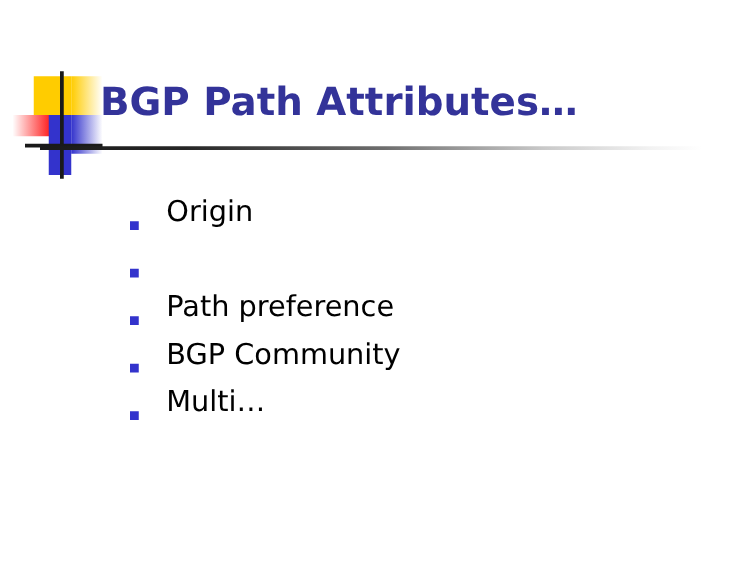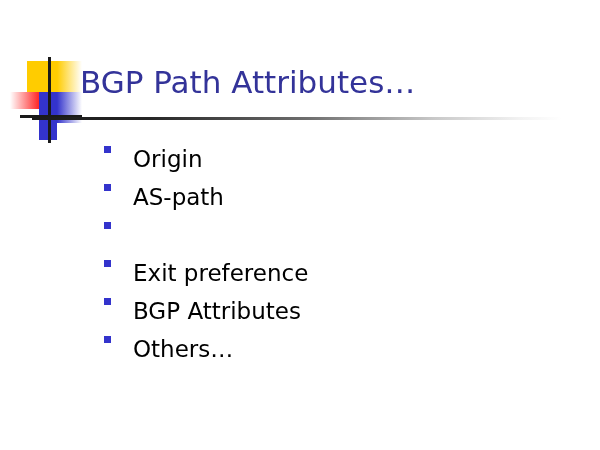--- a/index.html
+++ b/index.html
@@ -88,21 +88,21 @@
   }
 
   
   #slide-title {
     position: absolute;
     left: 80px;
     top: 64px;
     font-size: 31px;
     line-height: 36px;
     color: #333399;
-    font-weight: normal;
+    font-weight: bold;
     letter-spacing: 0px;
     white-space: nowrap;
   }
 
   
   #title-rule {
     position: absolute;
     left: 32px;
     top: 117px;
     width: 530px;
@@ -114,21 +114,21 @@
   #bullet-list {
     position: absolute;
     left: 104px;
     top: 146px;
     width: 470px;
   }
   .bullet-row {
     position: relative;
     height: 38px;
     display: flex;
-    align-items: flex-start;
+    align-items: flex-end;
   }
   .bullet-marker {
     width: 7px;
     height: 7px;
     background: #3333cc;
     flex: 0 0 auto;
     margin-right: 22px;
   }
   .bullet-text {
     font-size: 23px;
@@ -156,40 +156,36 @@
 
   <div id="title-rule"></div>
 
   <div id="bullet-list">
 
     <div class="bullet-row">
       <span class="bullet-marker"></span>
       <span class="bullet-text">Origin</span>
     </div>
 
-    <div class="bullet-row">
-      <span class="bullet-marker"></span>
-      <span class="bullet-text">AS-path</span>
-    </div>
 
     <div class="bullet-row">
       <span class="bullet-marker"></span>
     </div>
 
 
     <div class="bullet-row">
       <span class="bullet-marker"></span>
-      <span class="bullet-text">Exit preference</span>
+      <span class="bullet-text">Path preference</span>
     </div>
 
     <div class="bullet-row">
       <span class="bullet-marker"></span>
-      <span class="bullet-text">BGP Attributes</span>
+      <span class="bullet-text">BGP Community</span>
     </div>
 
     <div class="bullet-row">
       <span class="bullet-marker"></span>
-      <span class="bullet-text">Others…</span>
+      <span class="bullet-text">Multi…</span>
     </div>
 
   </div>
 
 </div>
 
 </body></html>

